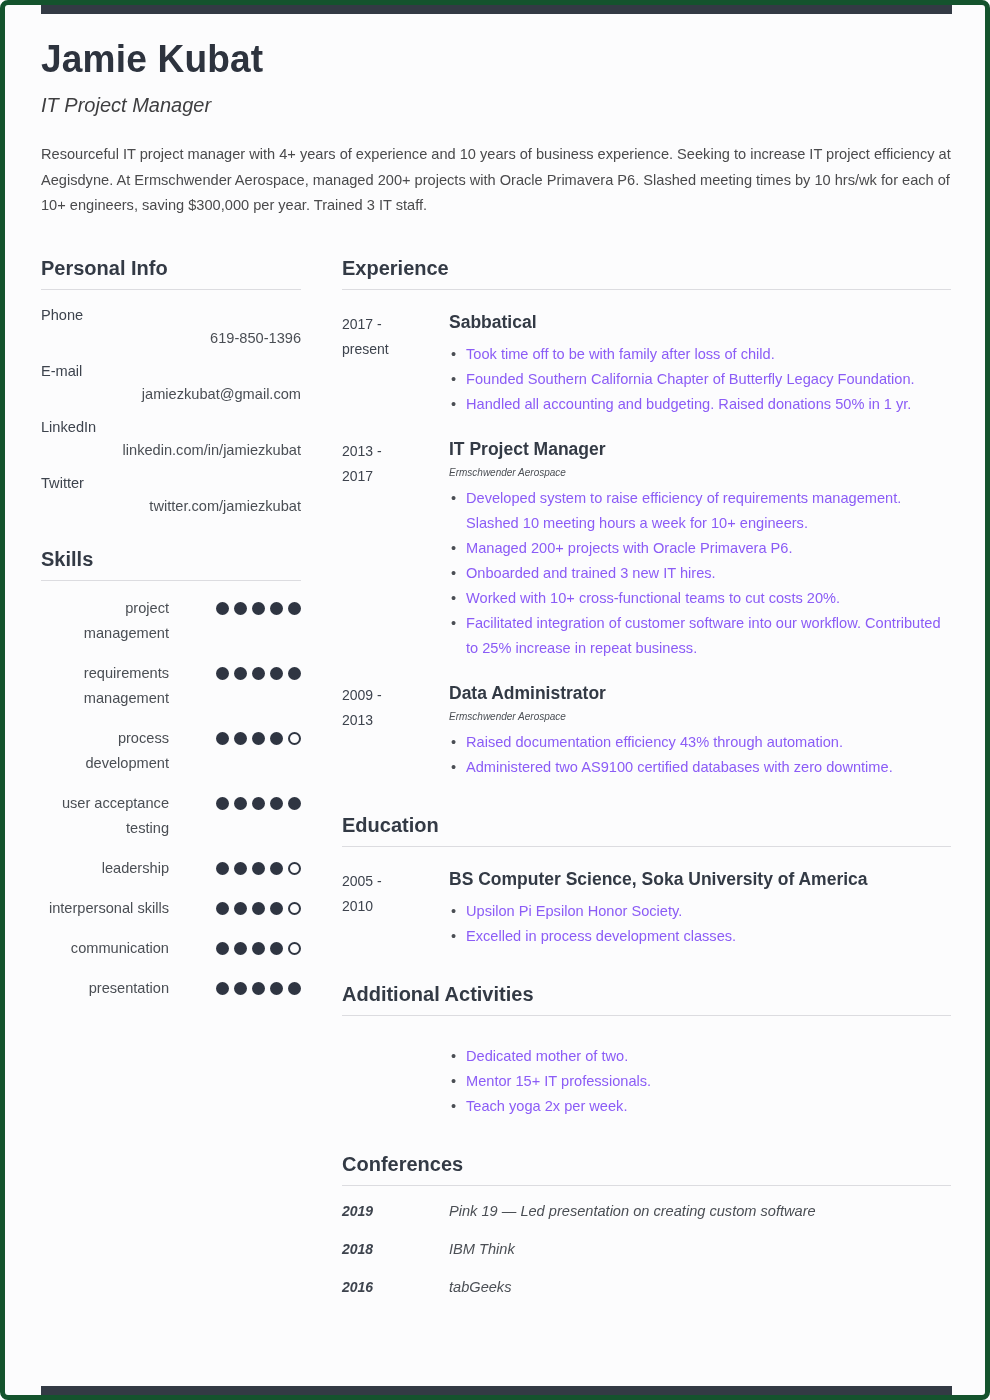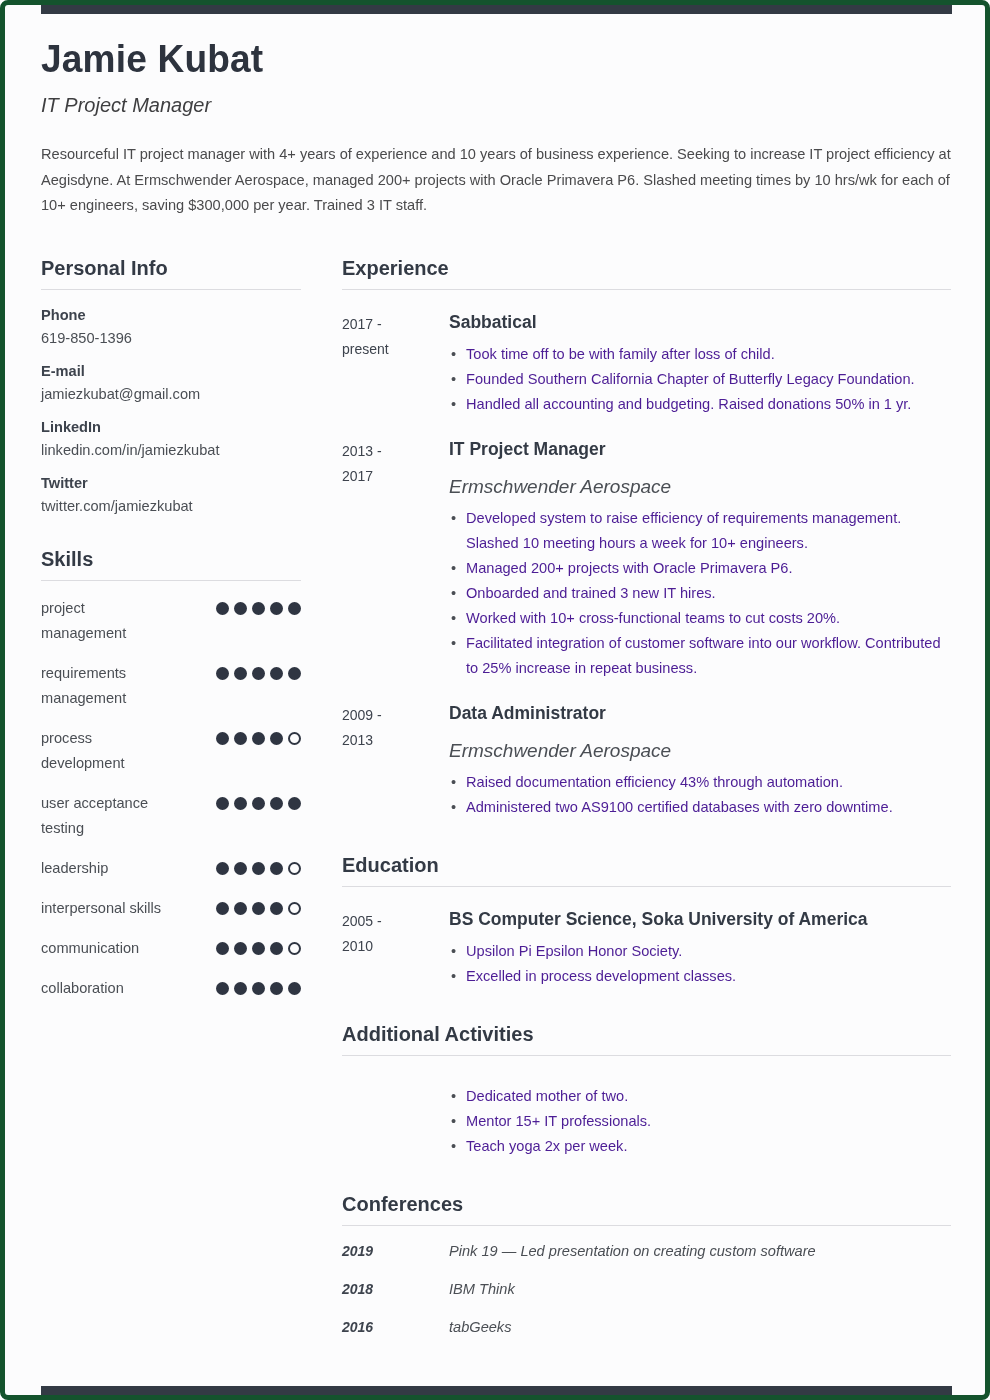--- a/index.html
+++ b/index.html
@@ -49,41 +49,41 @@
   .right-col { margin-left:41px; flex:1; min-width:0; }
 
   .section-heading {
     font-size:20px; font-weight:bold; color:#333a45;
     padding-bottom:9px; border-bottom:1px solid #dcdce0;
   }
   .section + .section { margin-top:34px; }
 
   
   .pi-item { margin-top:17px; }
-  .pi-label { font-size:14.6px; font-weight:bold; color:#3d434d; }
-  .pi-value { font-size:14.6px; color:#4a4e54; margin-top:7px; }
-
-  
-  .skill-row { display:flex; justify-content:space-between; margin-top:15px; }
+  .pi-label { font-size:14.6px; font-weight:normal; color:#3d434d; }
+  .pi-value { font-size:14.6px; color:#4a4e54; margin-top:7px;text-align:right; }
+
+  
+  .skill-row { display:flex; justify-content:space-between; margin-top:15px;text-align:right; }
   .skill-name { width:128px; font-size:14.6px; line-height:25px; color:#4a4e54; }
   .skill-dots { display:flex; gap:5px; padding-top:6px; }
   .dot { width:13px; height:13px; border-radius:50%; flex-shrink:0; }
   .dot.filled { background:#2f3542; }
   .dot.empty  { border:2px solid #2f3542; background:transparent; }
 
   
   .entry { display:flex; margin-top:20px; }
   .entry-dates { width:107px; flex-shrink:0; font-size:14px; font-weight:normal; color:#3d434d; line-height:25px; padding-top:2px; }
   .entry-body  { flex:1; min-width:0; }
   .entry-title { font-size:17.5px; font-weight:bold; color:#333a45; line-height:24px; }
-  .entry-company { font-size:19px; font-style:italic; color:#4a4e54; margin-top:15px; }
+  .entry-company { font-size:10px; font-style:italic; color:#4a4e54; margin-top:6px; }
   ul.bullets { list-style:none; margin-top:8px; }
   ul.bullets li {
     position:relative; padding-left:17px;
-    font-size:14.6px; line-height:25px; color:#4c1d95;
+    font-size:14.6px; line-height:25px; color:#8b5cf6;
   }
   ul.bullets li::before { content:"\2022"; position:absolute; left:2px; color:#4a4e54; }
 
   
   .conf-row { display:flex; margin-top:13px;font-style:italic; }
   .conf-year { width:107px; flex-shrink:0; font-size:14px; font-weight:bold; color:#3d434d; line-height:25px; }
   .conf-text { font-size:14.6px; color:#4a4e54; line-height:25px; }
 </style>
 </head>
 <body>
@@ -205,21 +205,21 @@
                 <div class="skill-dots">
                   <span class="dot filled"></span>
                   <span class="dot filled"></span>
                   <span class="dot filled"></span>
                   <span class="dot filled"></span>
                   <span class="dot empty"></span>
                 </div>
               </div>
 
               <div class="skill-row">
-                <div class="skill-name">collaboration</div>
+                <div class="skill-name">presentation</div>
                 <div class="skill-dots">
                   <span class="dot filled"></span>
                   <span class="dot filled"></span>
                   <span class="dot filled"></span>
                   <span class="dot filled"></span>
                   <span class="dot filled"></span>
                 </div>
               </div>
             </div>
         </div>

